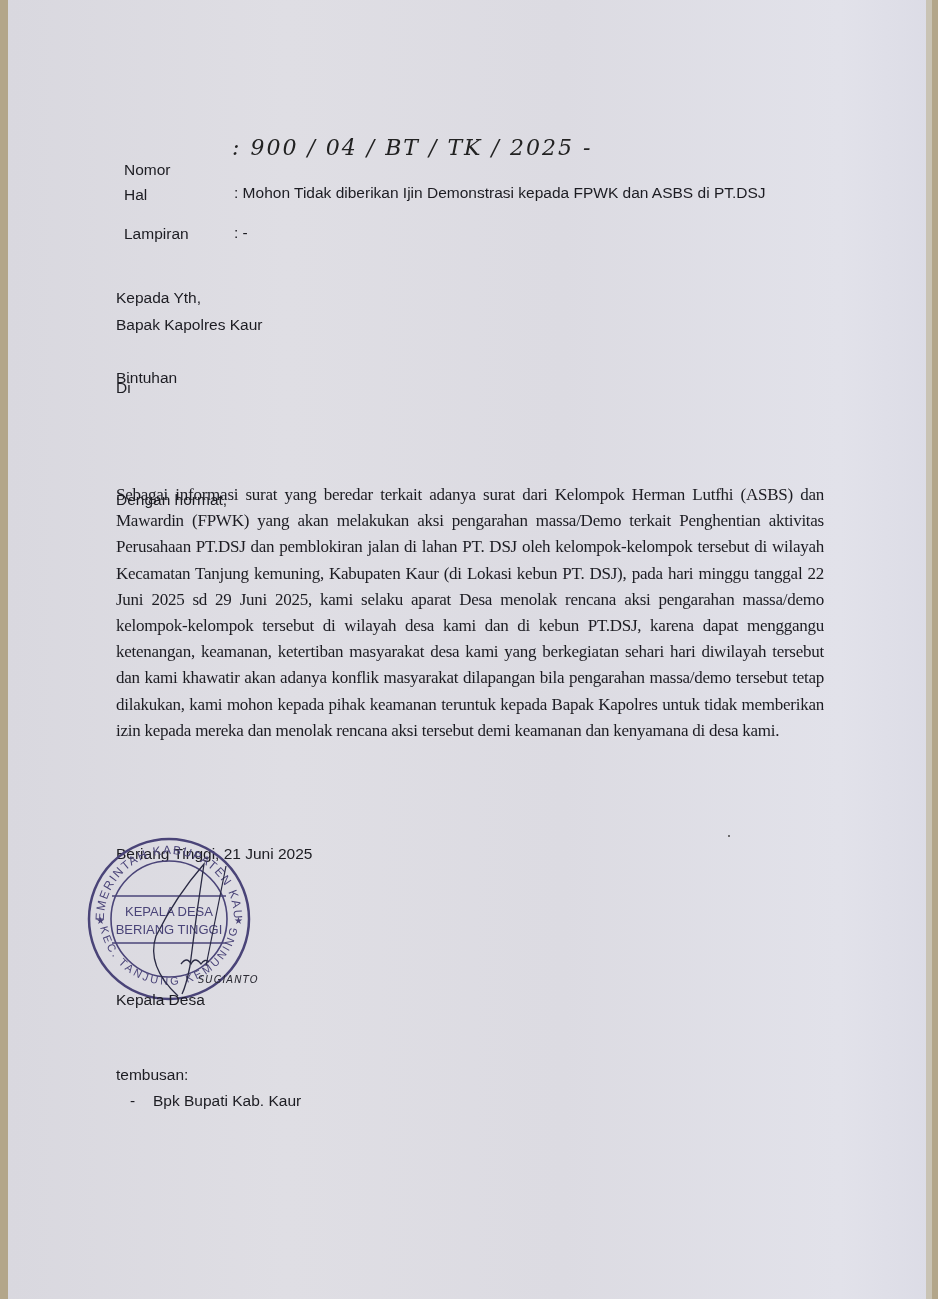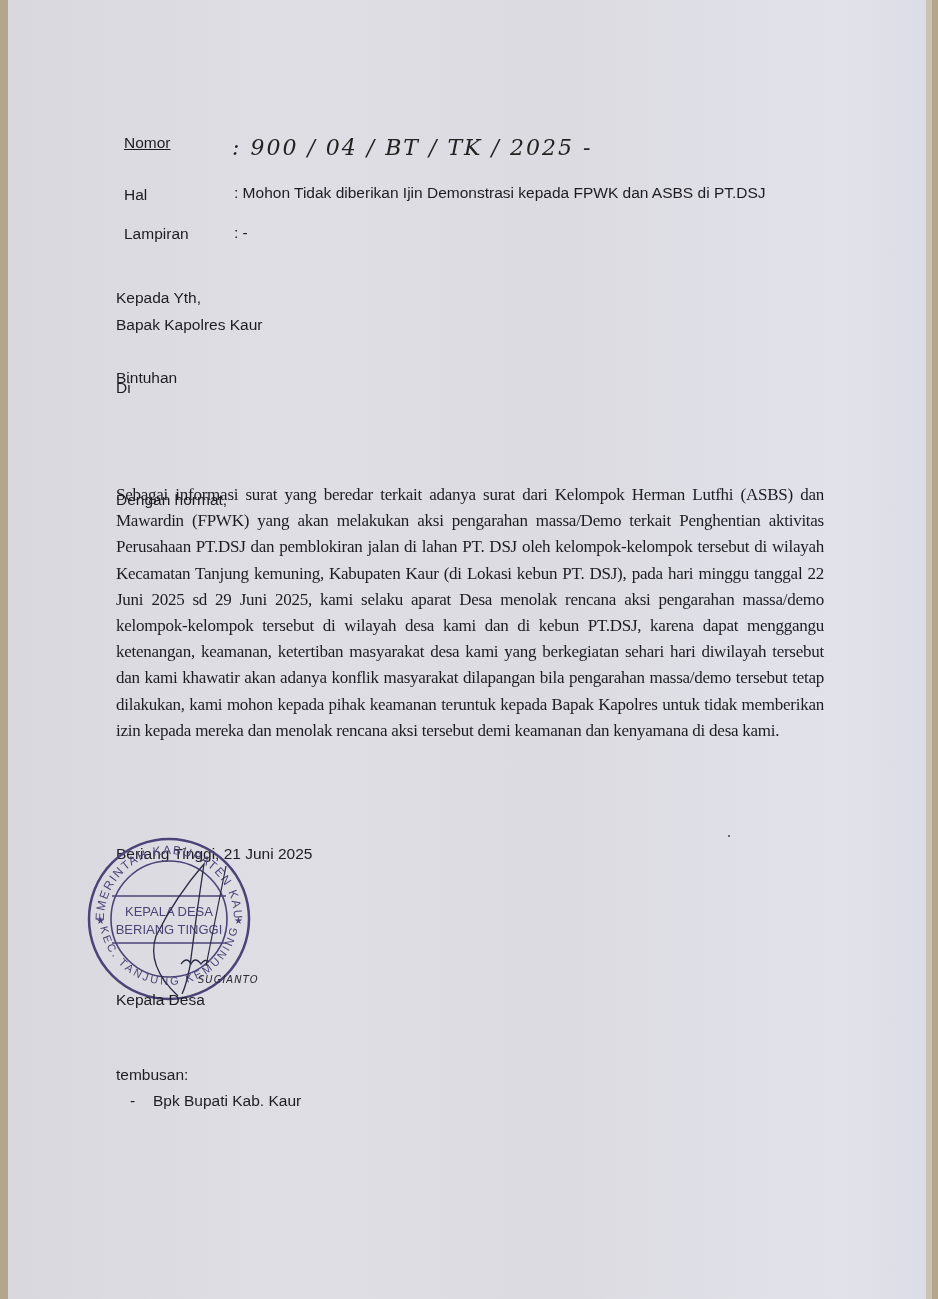--- a/index.html
+++ b/index.html
@@ -45,21 +45,21 @@
       color: #2a2a33; font-style: italic;
     }
     .dot-mark { position: absolute; width: 2px; height: 2px; background: #444; border-radius: 50%; }
   </style>
 </head>
 <body>
 
 <div class="paper">
   <div class="edge-right"></div>
 
-  <div class="row meta-label" style="top:133px;text-decoration:underline;">Nomor</div>
+  <div class="row meta-label" style="top:160px;">Nomor</div>
   <div class="row meta-value hand" style="top:138px; left:224px;">: 900 / 04 / BT / TK / 2025 -</div>
 
   <div class="row meta-label" style="top:185px;">Hal</div>
   <div class="row meta-value" style="top:183px;">: Mohon Tidak diberikan Ijin Demonstrasi kepada FPWK dan ASBS di PT.DSJ</div>
 
   <div class="row meta-label" style="top:224px;">Lampiran</div>
   <div class="row meta-value" style="top:223px;">: -</div>
 
   <div class="row" style="left:108px; top:288px;">Kepada Yth,</div>
   <div class="row" style="left:108px; top:315px;">Bapak Kapolres Kaur</div>

